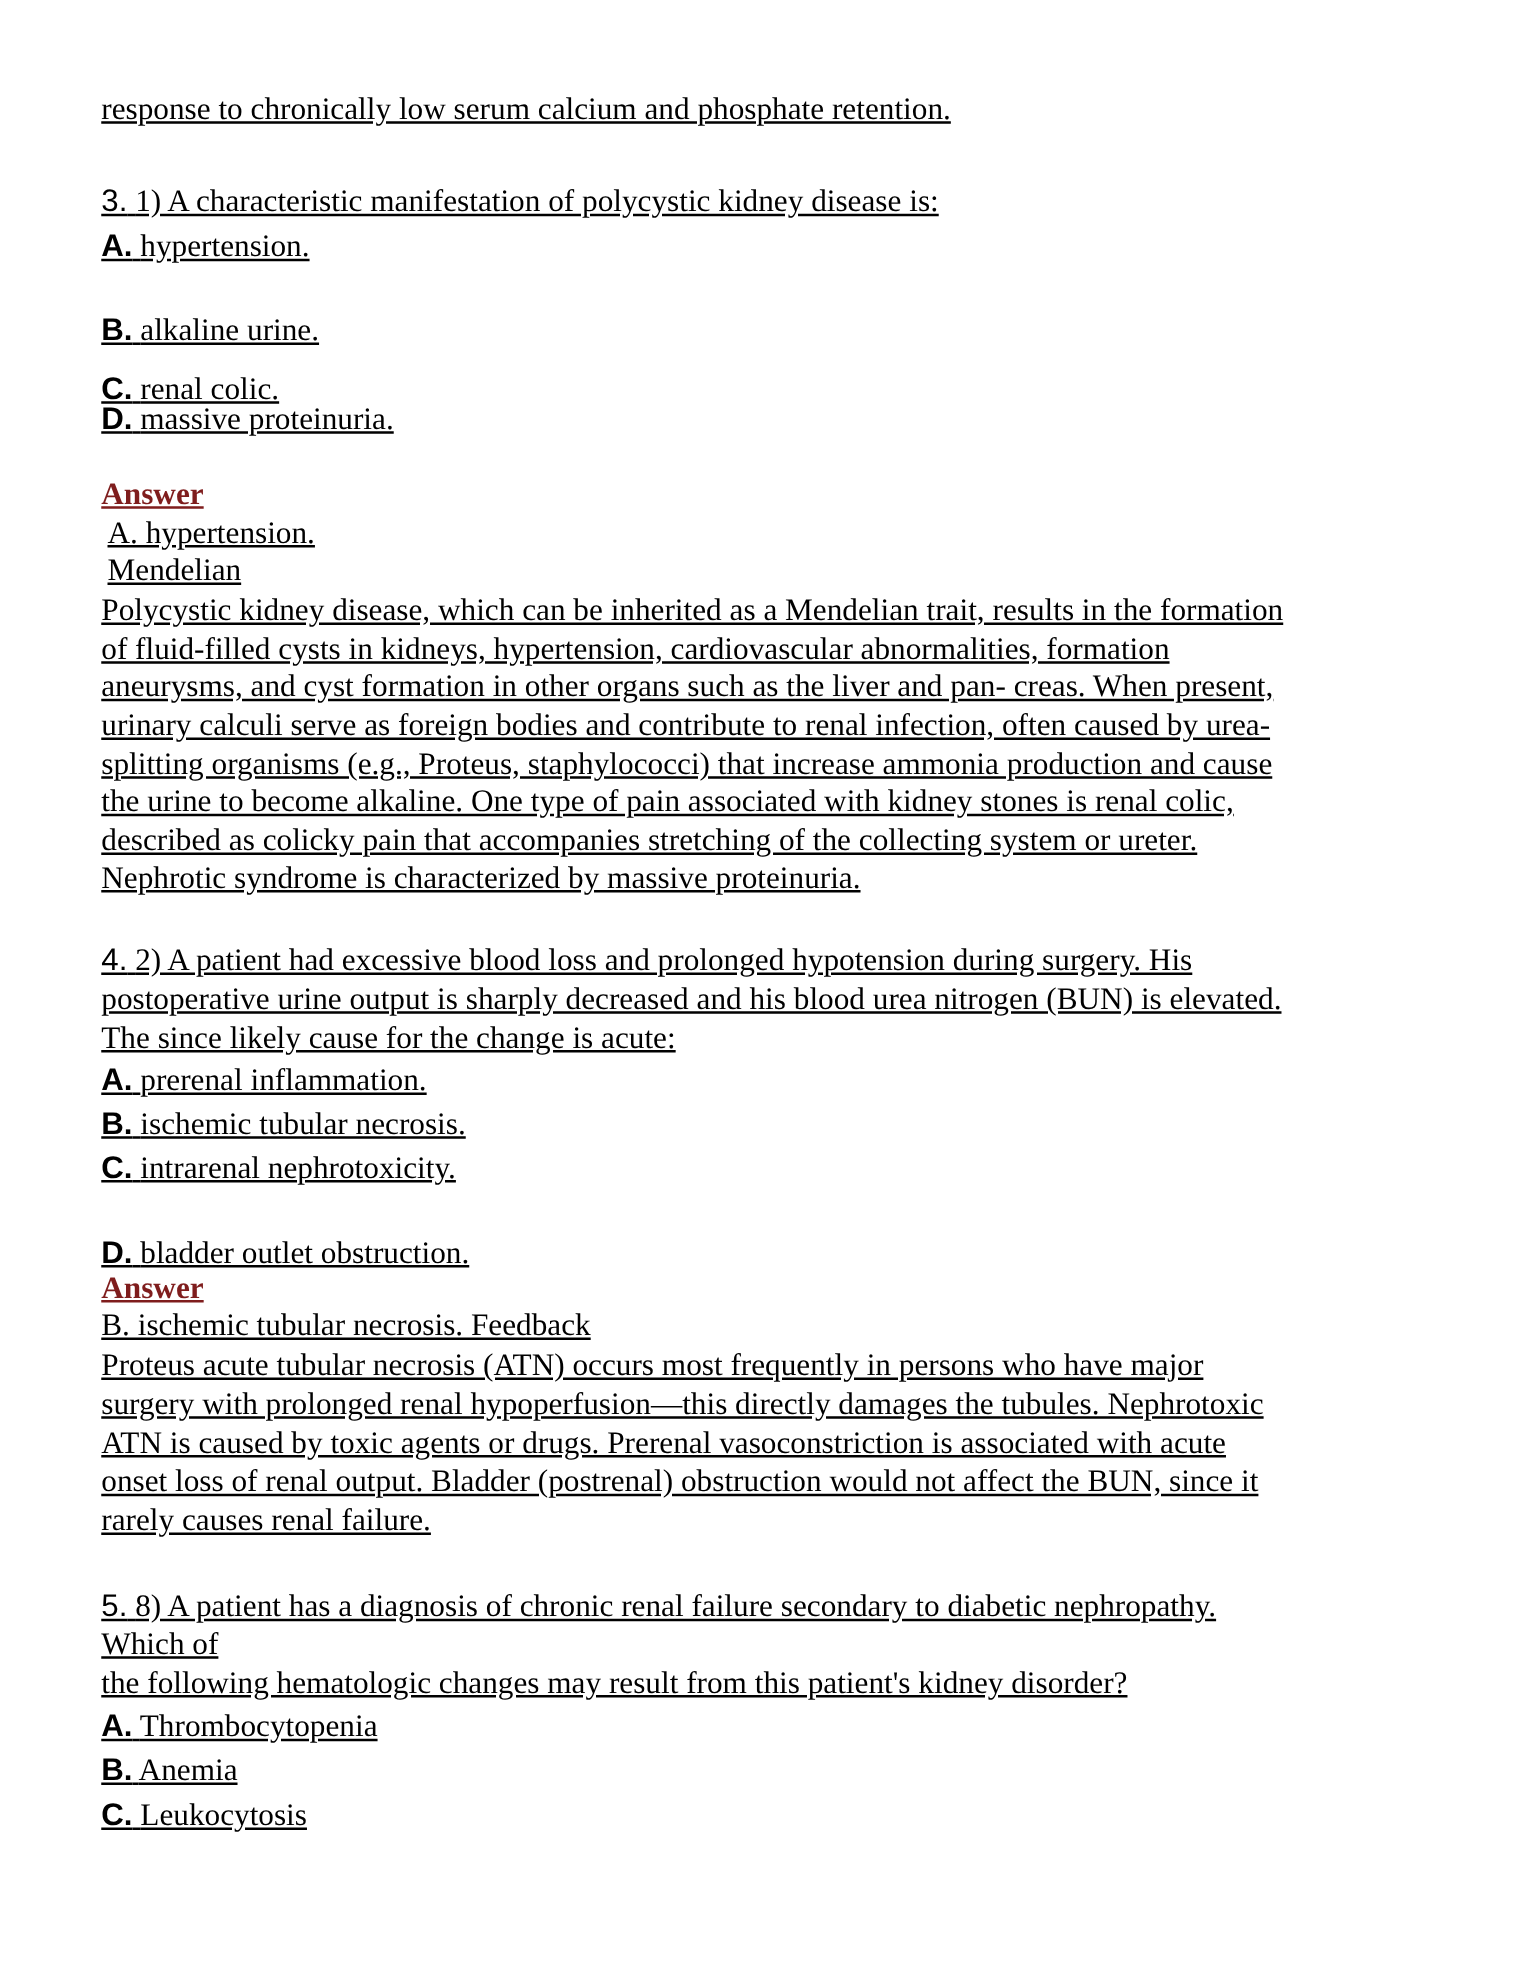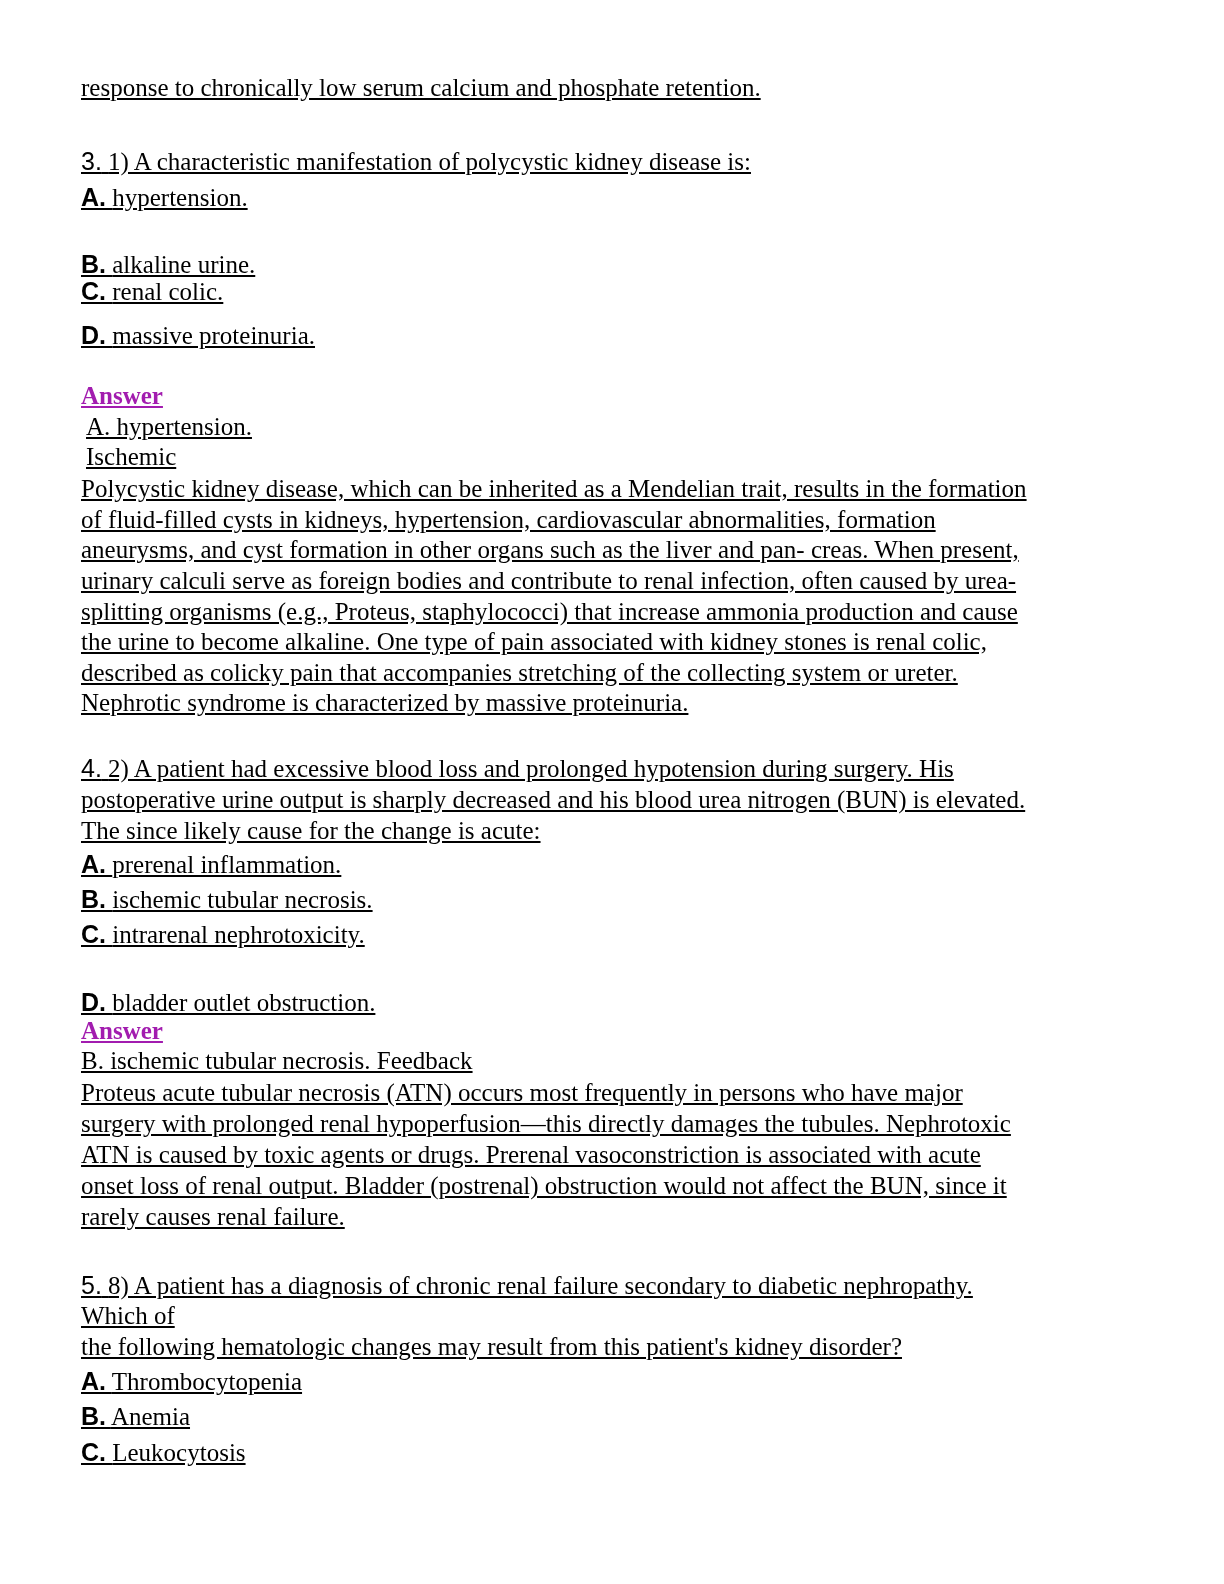--- a/index.html
+++ b/index.html
@@ -3,52 +3,52 @@
   <meta charset="utf-8">
   <style>
     html, body { margin: 0; padding: 0; background: #ffffff; }
     body {
       width: 1224px; height: 1584px; position: relative; overflow: hidden;
       font-family: "Liberation Serif", serif; color: #000; font-size: 25px;
     }
     .line { position: absolute; left: 81px; white-space: nowrap; line-height: 30px; text-decoration: underline; }
     .num, .opt-letter { font-family: "Liberation Sans", sans-serif; font-size: 25px; }
     .opt-letter { font-weight: bold; }
-    .answer-label { color: #a21caf; font-weight: bold; }
+    .answer-label { color: #7f1d1d; font-weight: bold; }
     .indent { left: 86px; }
   </style>
 </head>
 <body>
 
 <div>
   <div class="line" style="top:73px">response to chronically low serum calcium and phosphate retention.</div>
 
   <div class="line" style="top:146px">
     <span class="num">3.</span>
     <span>1) A characteristic manifestation of polycystic kidney disease is:</span>
   </div>
   <div class="line" style="top:182px">
     <span class="opt-letter">A.</span>
     <span>hypertension.</span>
   </div>
   <div class="line" style="top:249px">
     <span class="opt-letter">B.</span>
     <span>alkaline urine.</span>
   </div>
-  <div class="line" style="top:276px">
+  <div class="line" style="top:296px">
     <span class="opt-letter">C.</span>
     <span>renal colic.</span>
   </div>
   <div class="line" style="top:320px">
     <span class="opt-letter">D.</span>
     <span>massive proteinuria.</span>
   </div>
   <div class="line answer-label" style="top:381px">Answer</div>
   <div class="line indent" style="top:412px">A. hypertension.</div>
-  <div class="line indent" style="top:442px">Ischemic</div>
+  <div class="line indent" style="top:442px">Mendelian</div>
   <div class="line" style="top:474px">Polycystic kidney disease, which can be inherited as a Mendelian trait, results in the formation</div>
   <div class="line" style="top:505px">of fluid-filled cysts in kidneys, hypertension, cardiovascular abnormalities, formation</div>
   <div class="line" style="top:535px">aneurysms, and cyst formation in other organs such as the liver and pan- creas. When present,</div>
   <div class="line" style="top:566px">urinary calculi serve as foreign bodies and contribute to renal infection, often caused by urea-</div>
   <div class="line" style="top:597px">splitting organisms (e.g., Proteus, staphylococci) that increase ammonia production and cause</div>
   <div class="line" style="top:627px">the urine to become alkaline. One type of pain associated with kidney stones is renal colic,</div>
   <div class="line" style="top:658px">described as colicky pain that accompanies stretching of the collecting system or ureter.</div>
   <div class="line" style="top:688px">Nephrotic syndrome is characterized by massive proteinuria.</div>
 
   <div class="line" style="top:753px">

